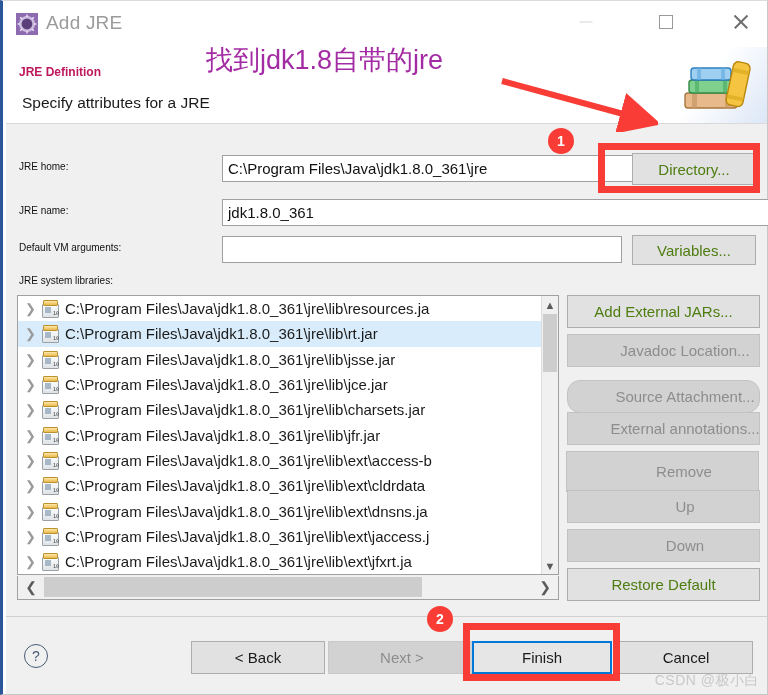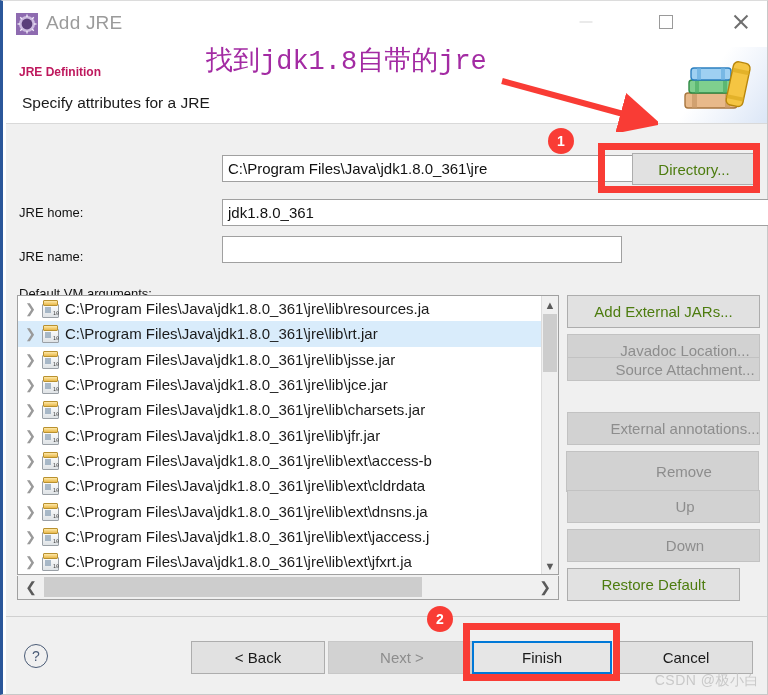--- a/index.html
+++ b/index.html
@@ -65,21 +65,21 @@
   .hr-sep{
     position:absolute;left:3px;top:122px;right:0;height:1px;background:#d9d9d9;
   }
 
   
   .body{
     position:absolute;left:3px;top:123px;right:0;bottom:78px;
     background:#f0f0f0;
   }
   .lbl{
-    position:absolute;font-size:13px;color:#111;white-space:nowrap;margin-top:44px;
+    position:absolute;font-size:10px;color:#111;white-space:nowrap;
   }
   .txt{
     position:absolute;background:#ffffff;border:1px solid #a0a0a0;
     box-sizing:border-box;font-size:15px;color:#111;
     padding:2px 5px;line-height:22px;white-space:nowrap;overflow:hidden;
   }
   .btn{
     position:absolute;box-sizing:border-box;
     background:#e1e1e1;border:1px solid #adadad;
     font-size:15px;color:#4d7c0f;
@@ -162,21 +162,21 @@
     background:#e1e1e1;border:1px solid #adadad;font-size:15px;color:#1a1a1a;
     display:flex;align-items:center;justify-content:center;
   }
   .fbtn.disabled{color:#8d8d8d;background:#d2d2d2;border-color:#c8c8c8;}
   .fbtn.focused{border:2px solid #0078d7;background:#e6e6e6;}
 
   
   .annot-text{
     position:absolute;left:206px;top:42px;
     font-size:27px;color:#a32ba3;font-weight:500;letter-spacing:0px;
-    font-family:Liberation Mono, monospace;
+    font-family:Liberation Sans, sans-serif;
   }
   .redbox{
     position:absolute;border:7px solid #f93c35;box-sizing:border-box;
   }
   .badge{
     position:absolute;width:26px;height:26px;border-radius:50%;
     background:#f93c35;color:#fff;font-size:14px;font-weight:bold;
     display:flex;align-items:center;justify-content:center;
   }
   .arrow{position:absolute;left:498px;top:76px;}
@@ -257,20 +257,21 @@
 
     <div class="lbl" style="left:13px;top:37px;">JRE home:</div>
     <div class="txt" style="left:216px;top:31px;width:456px;height:27px;">C:\Program Files\Java\jdk1.8.0_361\jre</div>
     <div class="btn" style="left:626px;top:29px;width:124px;height:32px;">Directory...</div>
 
     <div class="lbl" style="left:13px;top:81px;">JRE name:</div>
     <div class="txt" style="left:216px;top:75px;width:560px;height:27px;">jdk1.8.0_361</div>
 
     <div class="lbl" style="left:13px;top:118px;">Default VM arguments:</div>
     <div class="txt" style="left:216px;top:112px;width:400px;height:27px;" title=""></div>
+    <div class="btn" style="left:626px;top:111px;width:124px;height:30px;">Variables...</div>
 
     <div class="lbl" style="left:13px;top:151px;">JRE system libraries:</div>
 
     <div class="listbox">
       <div class="rows" id="lib-rows">
           <div class="row">
             <span class="chev">❯</span>
             <span class="jaricon">
               <span class="jar-body"></span>
               <span class="jar-lid"></span>
@@ -389,26 +390,26 @@
 
     <div class="hscroll">
       <div class="hs-lf">❮</div>
       <div class="hs-thumb"></div>
       <div class="hs-rt">❯</div>
     </div>
 
     <div id="side-buttons">
         <div class="btn" style="left: 561px; top: 171px; width: 193px; height: 33px;">Add External JARs...</div>
         <div class="btn disabled" style="left: 561px; top: 210px; width: 193px; height: 33px;">Javadoc Location...</div>
-        <div class="btn disabled" style="left: 561px; top: 233px; width: 193px; height: 24px;">Source Attachment...</div>
+        <div class="btn disabled" style="left: 561px; top: 256px; width: 193px; height: 33px; border-radius: 13px;">Source Attachment...</div>
         <div class="btn disabled" style="left: 561px; top: 288px; width: 193px; height: 33px;">External annotations...</div>
         <div class="btn disabled" style="left: 560px; top: 327px; width: 193px; height: 41px;">Remove</div>
         <div class="btn disabled" style="left: 561px; top: 366px; width: 193px; height: 33px;">Up</div>
         <div class="btn disabled" style="left: 561px; top: 405px; width: 193px; height: 33px;">Down</div>
-        <div class="btn" style="left: 561px; top: 444px; width: 173px; height: 33px;">Restore Default</div>
+        <div class="btn" style="left: 561px; top: 444px; width: 193px; height: 33px;">Restore Default</div>
       </div>
   </div>
 
   <div class="footer">
     <div class="help">?</div>
     <div class="fbtn" style="left:185px;width:134px;">&lt; Back</div>
     <div class="fbtn disabled" style="left:322px;width:148px;">Next &gt;</div>
     <div class="fbtn focused" style="left:466px;width:140px;">Finish</div>
     <div class="fbtn" style="left:613px;width:134px;">Cancel</div>
     <div class="watermark">CSDN @极小白</div>

